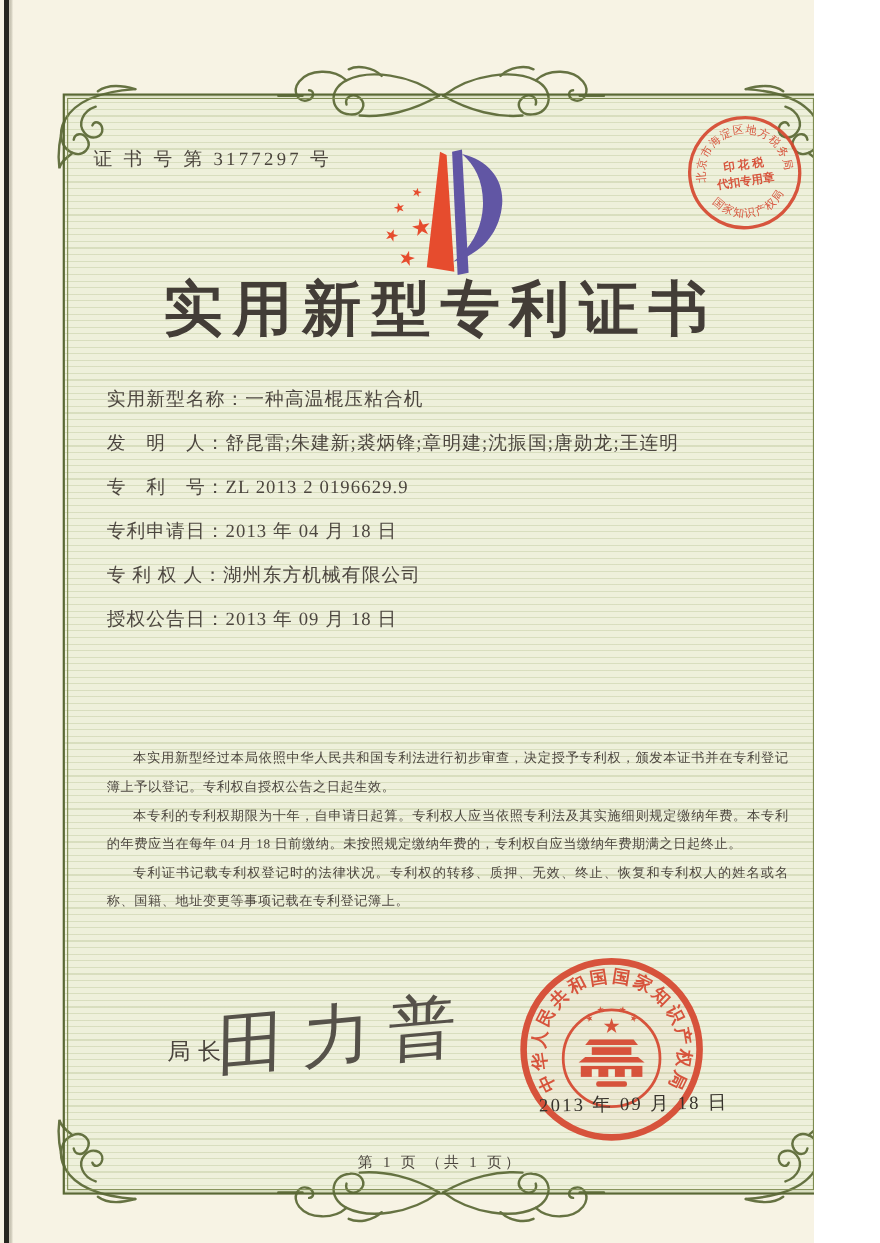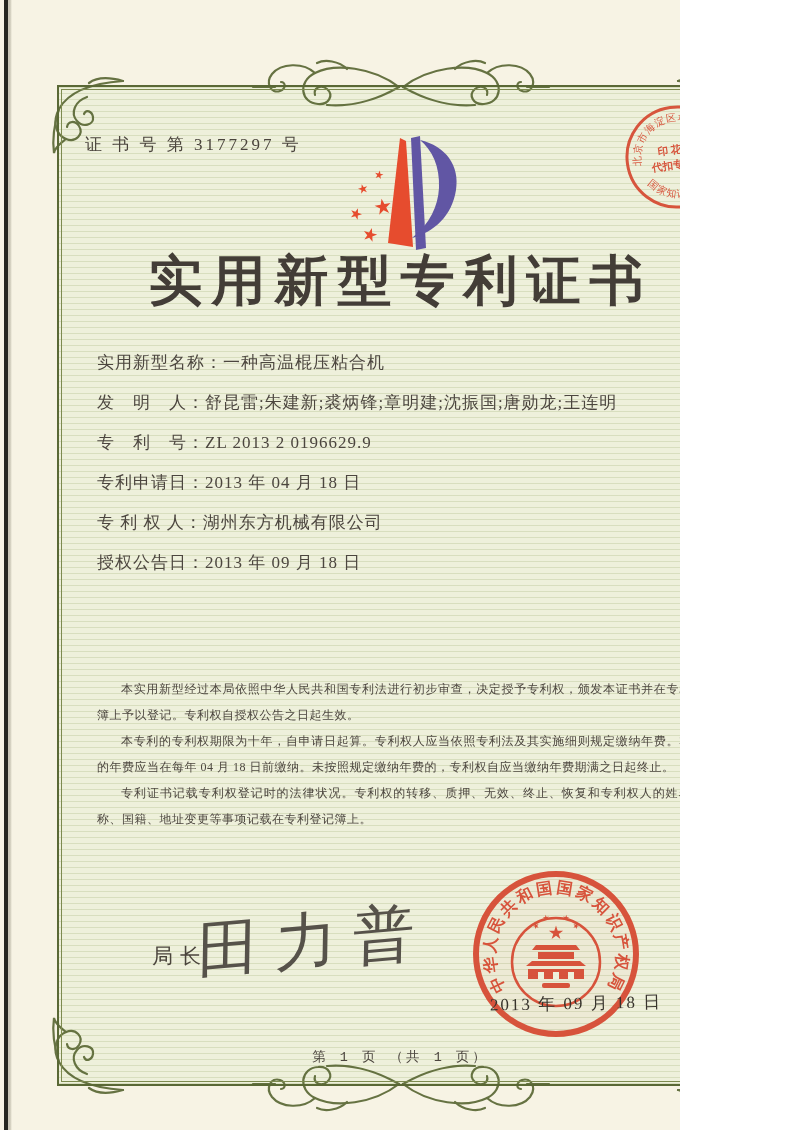--- a/index.html
+++ b/index.html
@@ -6,21 +6,21 @@
     --seal-red:#d64830;
     --frame-green:#5a6835;
     --logo-purple:#6156a4;
     --logo-red:#e64c2e;
     --ink:#4c463f;
     --paper:#f7f3e4;
     --panel:#eef0db;
   }
   html,body{margin:0;padding:0;}
   .page{
-    position:relative;width:680px;height:1130px;overflow:hidden;
+    position:relative;width:740px;height:1130px;overflow:hidden;
     background:var(--paper);
     font-family:"Liberation Serif","DejaVu Serif",serif;
     color:var(--ink);
   }
   .scan-edge{
     position:absolute;left:0;top:0;bottom:0;width:12px;
     background:linear-gradient(90deg,rgba(40,40,34,0) 0 4px,#26261f 4px 8px,rgba(120,116,96,.35) 8px 10px,rgba(120,116,96,0) 12px);
   }
   .frame{
     position:absolute;left:57px;top:85px;width:683px;height:997px;
@@ -55,21 +55,21 @@
   .body-text{position:absolute;left:38px;top:589px;width:620px;font-size:12px;line-height:26px;letter-spacing:.5px;text-align:justify;color:#4c463f;}
   .body-text p{margin:0;text-indent:2em;}
   .director{position:absolute;left:93px;top:855px;font-size:21px;letter-spacing:7px;color:#4a443c;}
   .signature{
     position:absolute;left:138px;top:812px;font-size:62px;letter-spacing:16px;color:#56524a;
     transform:rotate(-5deg) skewX(-6deg);white-space:nowrap;
   }
   .seal{position:absolute;left:409px;top:779px;width:176px;height:176px;opacity:.93;}
   .seal text{fill:var(--seal-red);font-family:"Liberation Serif","DejaVu Serif",serif;font-weight:bold;}
   .seal-date{position:absolute;left:431px;top:905px;font-size:17px;letter-spacing:2px;color:#37332c;transform:rotate(-1deg);z-index:3;}
-  .footer{position:absolute;left:0;right:0;top:961px;text-align:center;font-size:13.5px;letter-spacing:3px;color:#4c463f;font-family:Liberation Mono, monospace;}
+  .footer{position:absolute;left:0;right:0;top:961px;text-align:center;font-size:13.5px;letter-spacing:3px;color:#4c463f;}
   .red-shape{fill:var(--seal-red);}
 </style>
 </head>
 <body>
 
 <svg width="0" height="0" style="position:absolute">
   <defs>
     <g id="corner-curl">
       <path d="M76,6 C46,8 22,16 12,34 C5,47 9,60 19,64 C29,68 37,59 32,51 C28,45 21,46 20,52"></path>
       <path d="M40,22 C28,26 23,38 30,46 C36,53 47,50 46,42 C45,36 39,34 37,39"></path>

